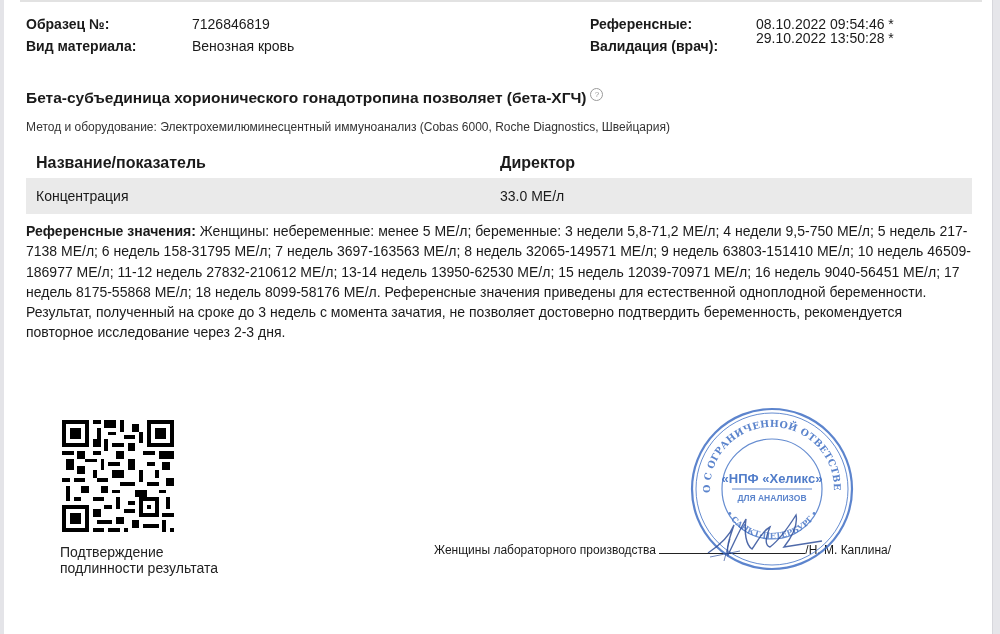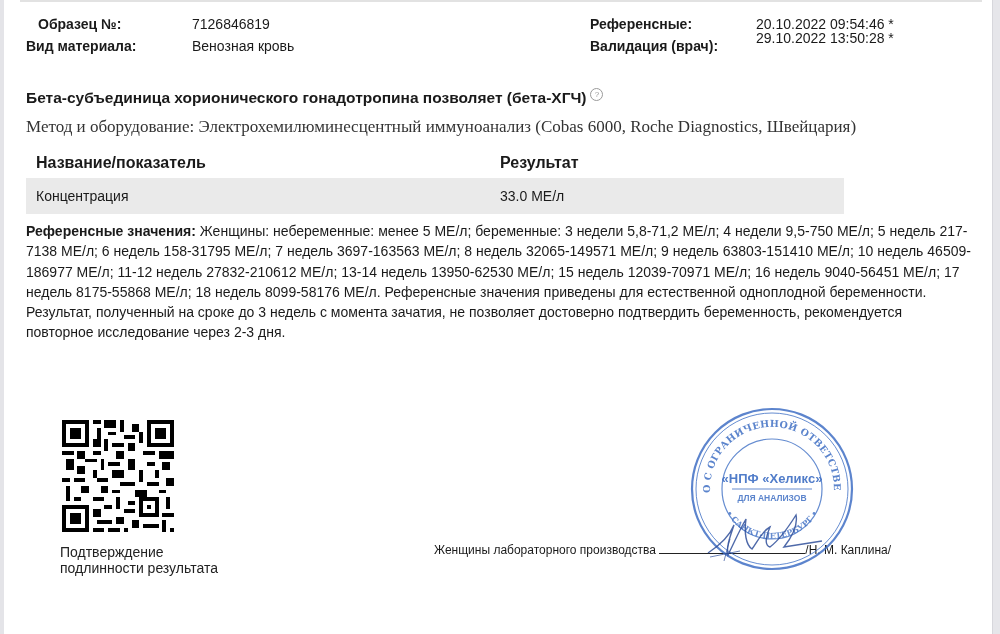--- a/index.html
+++ b/index.html
@@ -9,41 +9,41 @@
       font-family: "Liberation Sans", "DejaVu Sans", sans-serif;
       color: #1a1a1a;
       position: relative;
     }
     .frame-left { position: absolute; left: 0; top: 0; width: 4px; height: 634px; background: #e4e4e8; }
     .frame-right { position: absolute; left: 992px; top: 0; width: 8px; height: 634px; background: #e6e6ea; border-left: 1px solid #d7d7dc; }
     .frame-top { position: absolute; left: 20px; top: 0; width: 962px; height: 2px; background: #e2e2e2; }
 
     .meta-row { position: absolute; font-size: 14px; line-height: 20px; }
     .meta-label { font-weight: bold; }
-    #m1l { left: 26px; top: 14px; margin-left: 12px; }
+    #m1l { left: 26px; top: 14px; }
     #m1v { left: 192px; top: 14px; }
     #m2l { left: 26px; top: 36px; }
     #m2v { left: 192px; top: 36px; }
     #m3l { left: 590px; top: 14px; }
     #m3v { left: 756px; top: 14px; }
     #m4l { left: 590px; top: 36px; }
     #m4v { left: 756px; top: 28px; }
 
     .test-title { position: absolute; left: 26px; top: 88px; font-size: 15.5px; font-weight: bold; line-height: 20px; }
     .help-icon {
       display: inline-block; width: 11px; height: 11px; border: 1px solid #9a9a9a; border-radius: 50%;
       font-size: 8px; line-height: 11px; text-align: center; color: #9a9a9a; font-weight: normal;
       vertical-align: 6px; margin-left: 4px;
     }
-    .method { position: absolute; left: 26px; top: 119px; font-size: 17px; color: #333; line-height: 16px; font-family: Liberation Serif, serif; }
+    .method { position: absolute; left: 26px; top: 119px; font-size: 12px; color: #333; line-height: 16px; }
 
     .th { position: absolute; top: 156px; font-size: 16px; font-weight: bold; line-height: 14px; }
     #th1 { left: 36px; }
     #th2 { left: 500px; }
-    .tr { position: absolute; left: 26px; top: 178px; width: 818px; height: 36px; background: #eaeaea; }
+    .tr { position: absolute; left: 26px; top: 178px; width: 946px; height: 36px; background: #eaeaea; }
     .td { position: absolute; top: 9px; font-size: 14px; line-height: 18px; }
     #td1 { left: 10px; }
     #td2 { left: 474px; }
 
     .ref { position: absolute; left: 26px; top: 221px; width: 946px; font-size: 14px; line-height: 20.3px; }
     .ref b { font-weight: bold; }
 
     .qr { position: absolute; left: 62px; top: 420px; width: 112px; height: 112px; }
     .qr-caption { position: absolute; left: 60px; top: 544px; font-size: 14px; line-height: 16px; color: #222; }
 
@@ -57,31 +57,31 @@
 
 <div class="frame-left"></div>
 <div class="frame-top"></div>
 <div class="frame-right"></div>
 
 <div class="meta-row meta-label" id="m1l">Образец №:</div>
 <div class="meta-row" id="m1v">7126846819</div>
 <div class="meta-row meta-label" id="m2l">Вид материала:</div>
 <div class="meta-row" id="m2v">Венозная кровь</div>
 <div class="meta-row meta-label" id="m3l">Референсные:</div>
-<div class="meta-row" id="m3v">20.10.2022 09:54:46 *</div>
+<div class="meta-row" id="m3v">08.10.2022 09:54:46 *</div>
 <div class="meta-row meta-label" id="m4l">Валидация (врач):</div>
 <div class="meta-row" id="m4v">29.10.2022 13:50:28 *</div>
 
 <div class="test-title">
   <span>Бета-субъединица хорионического гонадотропина позволяет (бета-ХГЧ)</span><span class="help-icon">?</span>
 </div>
 <div class="method">Метод и оборудование: Электрохемилюминесцентный иммуноанализ (Cobas 6000, Roche Diagnostics, Швейцария)</div>
 
 <div class="th" id="th1">Название/показатель</div>
-<div class="th" id="th2">Результат</div>
+<div class="th" id="th2">Директор</div>
 <div class="tr">
   <div class="td" id="td1">Концентрация</div>
   <div class="td" id="td2">33.0 МЕ/л</div>
 </div>
 
 <div class="ref">
   <b>Референсные значения:</b><span> Женщины: небеременные: менее 5 МЕ/л; беременные: 3 недели 5,8-71,2 МЕ/л; 4 недели 9,5-750 МЕ/л; 5 недель 217-7138 МЕ/л; 6 недель 158-31795 МЕ/л; 7 недель 3697-163563 МЕ/л; 8 недель 32065-149571 МЕ/л; 9 недель 63803-151410 МЕ/л; 10 недель 46509-186977 МЕ/л; 11-12 недель 27832-210612 МЕ/л; 13-14 недель 13950-62530 МЕ/л; 15 недель 12039-70971 МЕ/л; 16 недель 9040-56451 МЕ/л; 17 недель 8175-55868 МЕ/л; 18 недель 8099-58176 МЕ/л. Референсные значения приведены для естественной одноплодной беременности. Результат, полученный на сроке до 3 недель с момента зачатия, не позволяет достоверно подтвердить беременность, рекомендуется повторное исследование через 2-3 дня.</span>
 </div>
 
 <svg class="qr" viewBox="0 0 29 29" shape-rendering="crispEdges">

